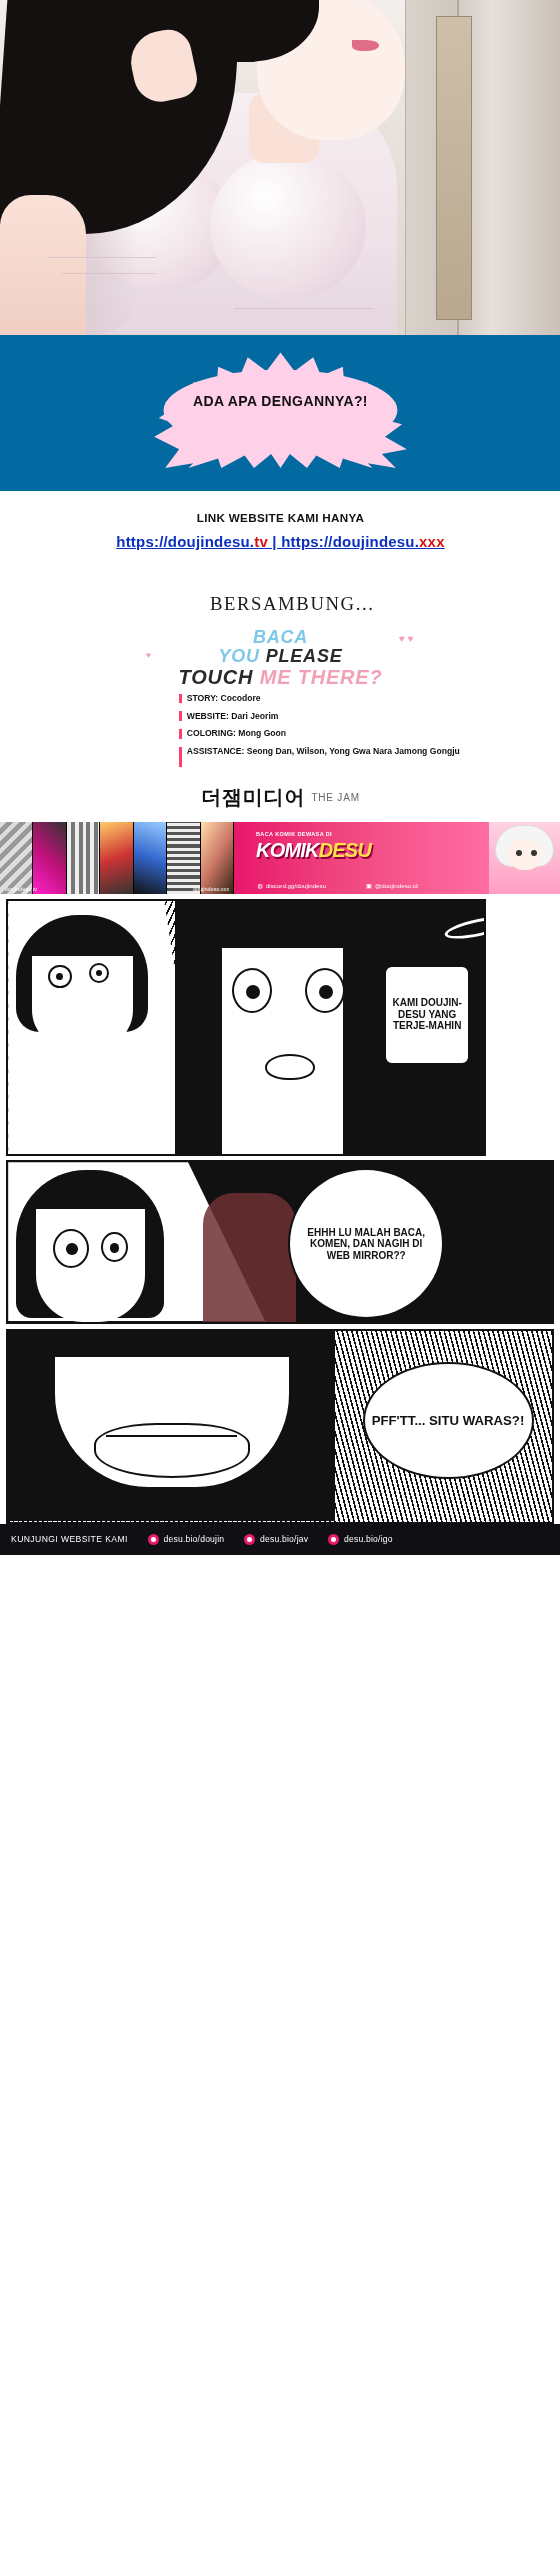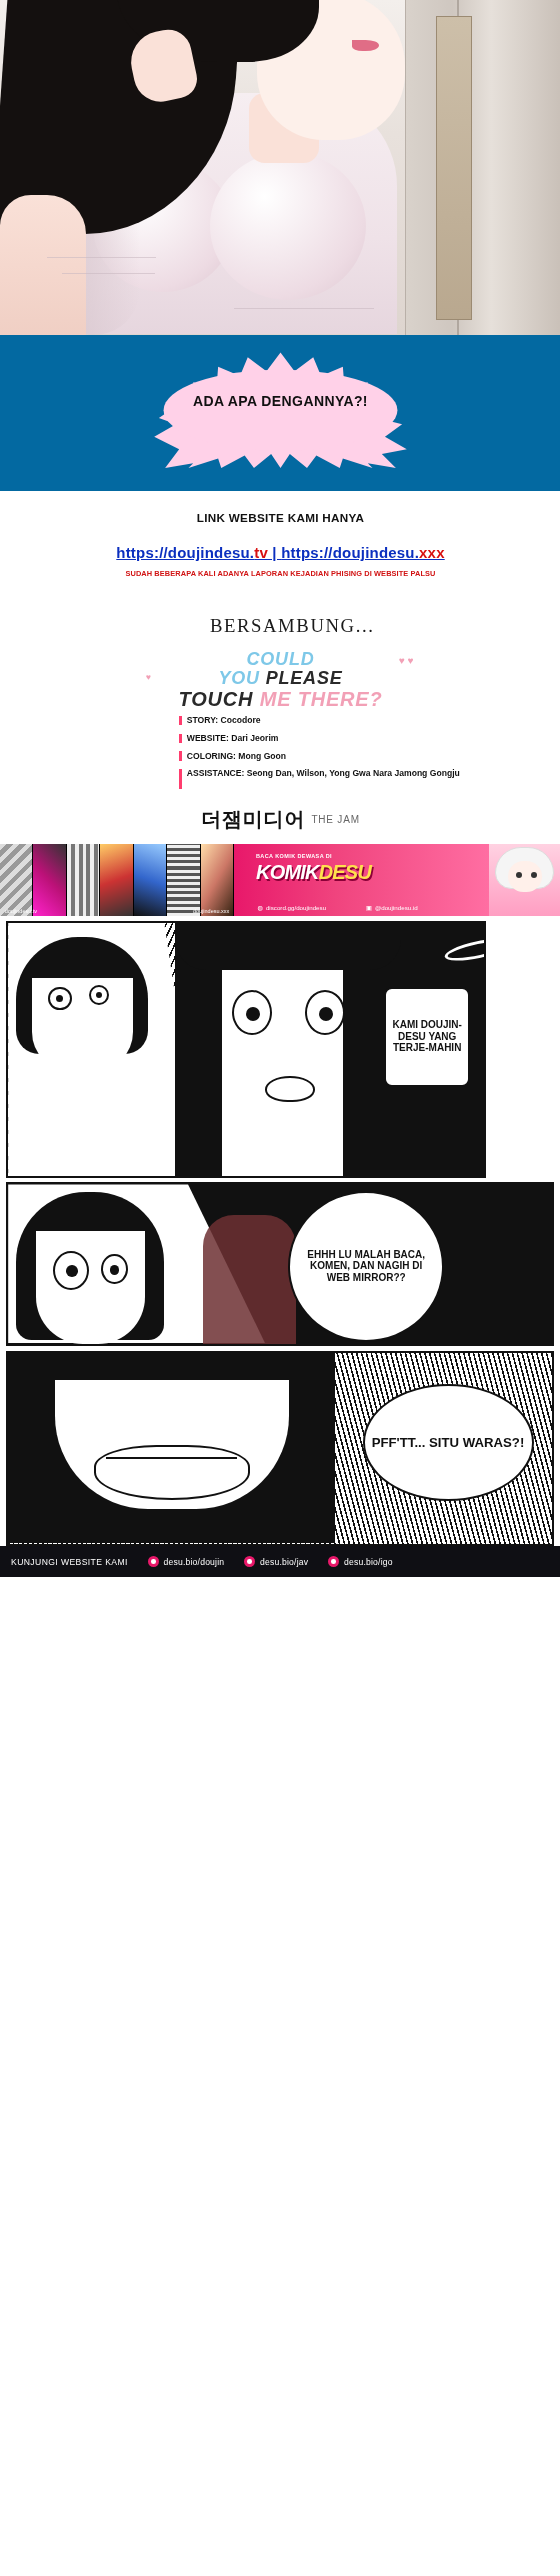--- a/index.html
+++ b/index.html
@@ -106,21 +106,21 @@
     position:absolute; left:0; top:58px; width:561px; text-align:center;
     font-weight:bold; font-size:14px; letter-spacing:0.4px; color:#111;
   }
 
   
   .linkblock{
     width:561px; padding:20px 0 14px; text-align:center; background:#fff;
   }
   .linkblock .l1{ font-weight:bold; font-size:11.7px; letter-spacing:0.3px; }
   .linkblock .l2{
-    margin-top:20px; font-weight:bold; font-size:15px; color:#0b2fbf;
+    margin-top:9px; font-weight:bold; font-size:15px; color:#0b2fbf;
     text-decoration:underline; letter-spacing:0.2px;
   }
   .linkblock .l2 .tv{ color:#d81111; }
   .linkblock .l2 .xxx{ color:#d81111; }
   .linkblock .warn{
     margin-top:7px; font-size:7.4px; line-height:1.5; font-weight:bold;
     color:#d11212; letter-spacing:0.1px;
   }
 
   
@@ -315,31 +315,30 @@
     </div>
     <div class="bubble-text">ADA APA DENGANNYA?!</div>
   </div>
 
   <div class="linkblock">
     <div class="l1">LINK WEBSITE KAMI HANYA</div>
     <div class="l2">
       <span>https://doujindesu.</span><span class="tv">tv</span><span> | </span><span>https://doujindesu.</span><span class="xxx">xxx</span>
     </div>
     <div class="warn">
-      <div>SUDAH BEBERAPA KALI ADANYA LAPORAN KEJADIAN PHISING DI WEBSITE PALSU</div>
     </div>
   </div>
 
   <div class="credits">
     <div class="bersambung">BERSAMBUNG...</div>
 
     <div class="logo-title">
       <span class="hearts">♥ ♥</span>
       <span class="hearts2">♥</span>
-      <div class="ln ln1">COULD</div>
+      <div class="ln ln1">BACA</div>
       <div class="ln ln2">
         <span>YOU</span>
         <span class="b">PLEASE</span>
       </div>
       <div class="ln ln3">
         <span class="b">TOUCH</span>
         <span>ME THERE?</span>
       </div>
     </div>
 

